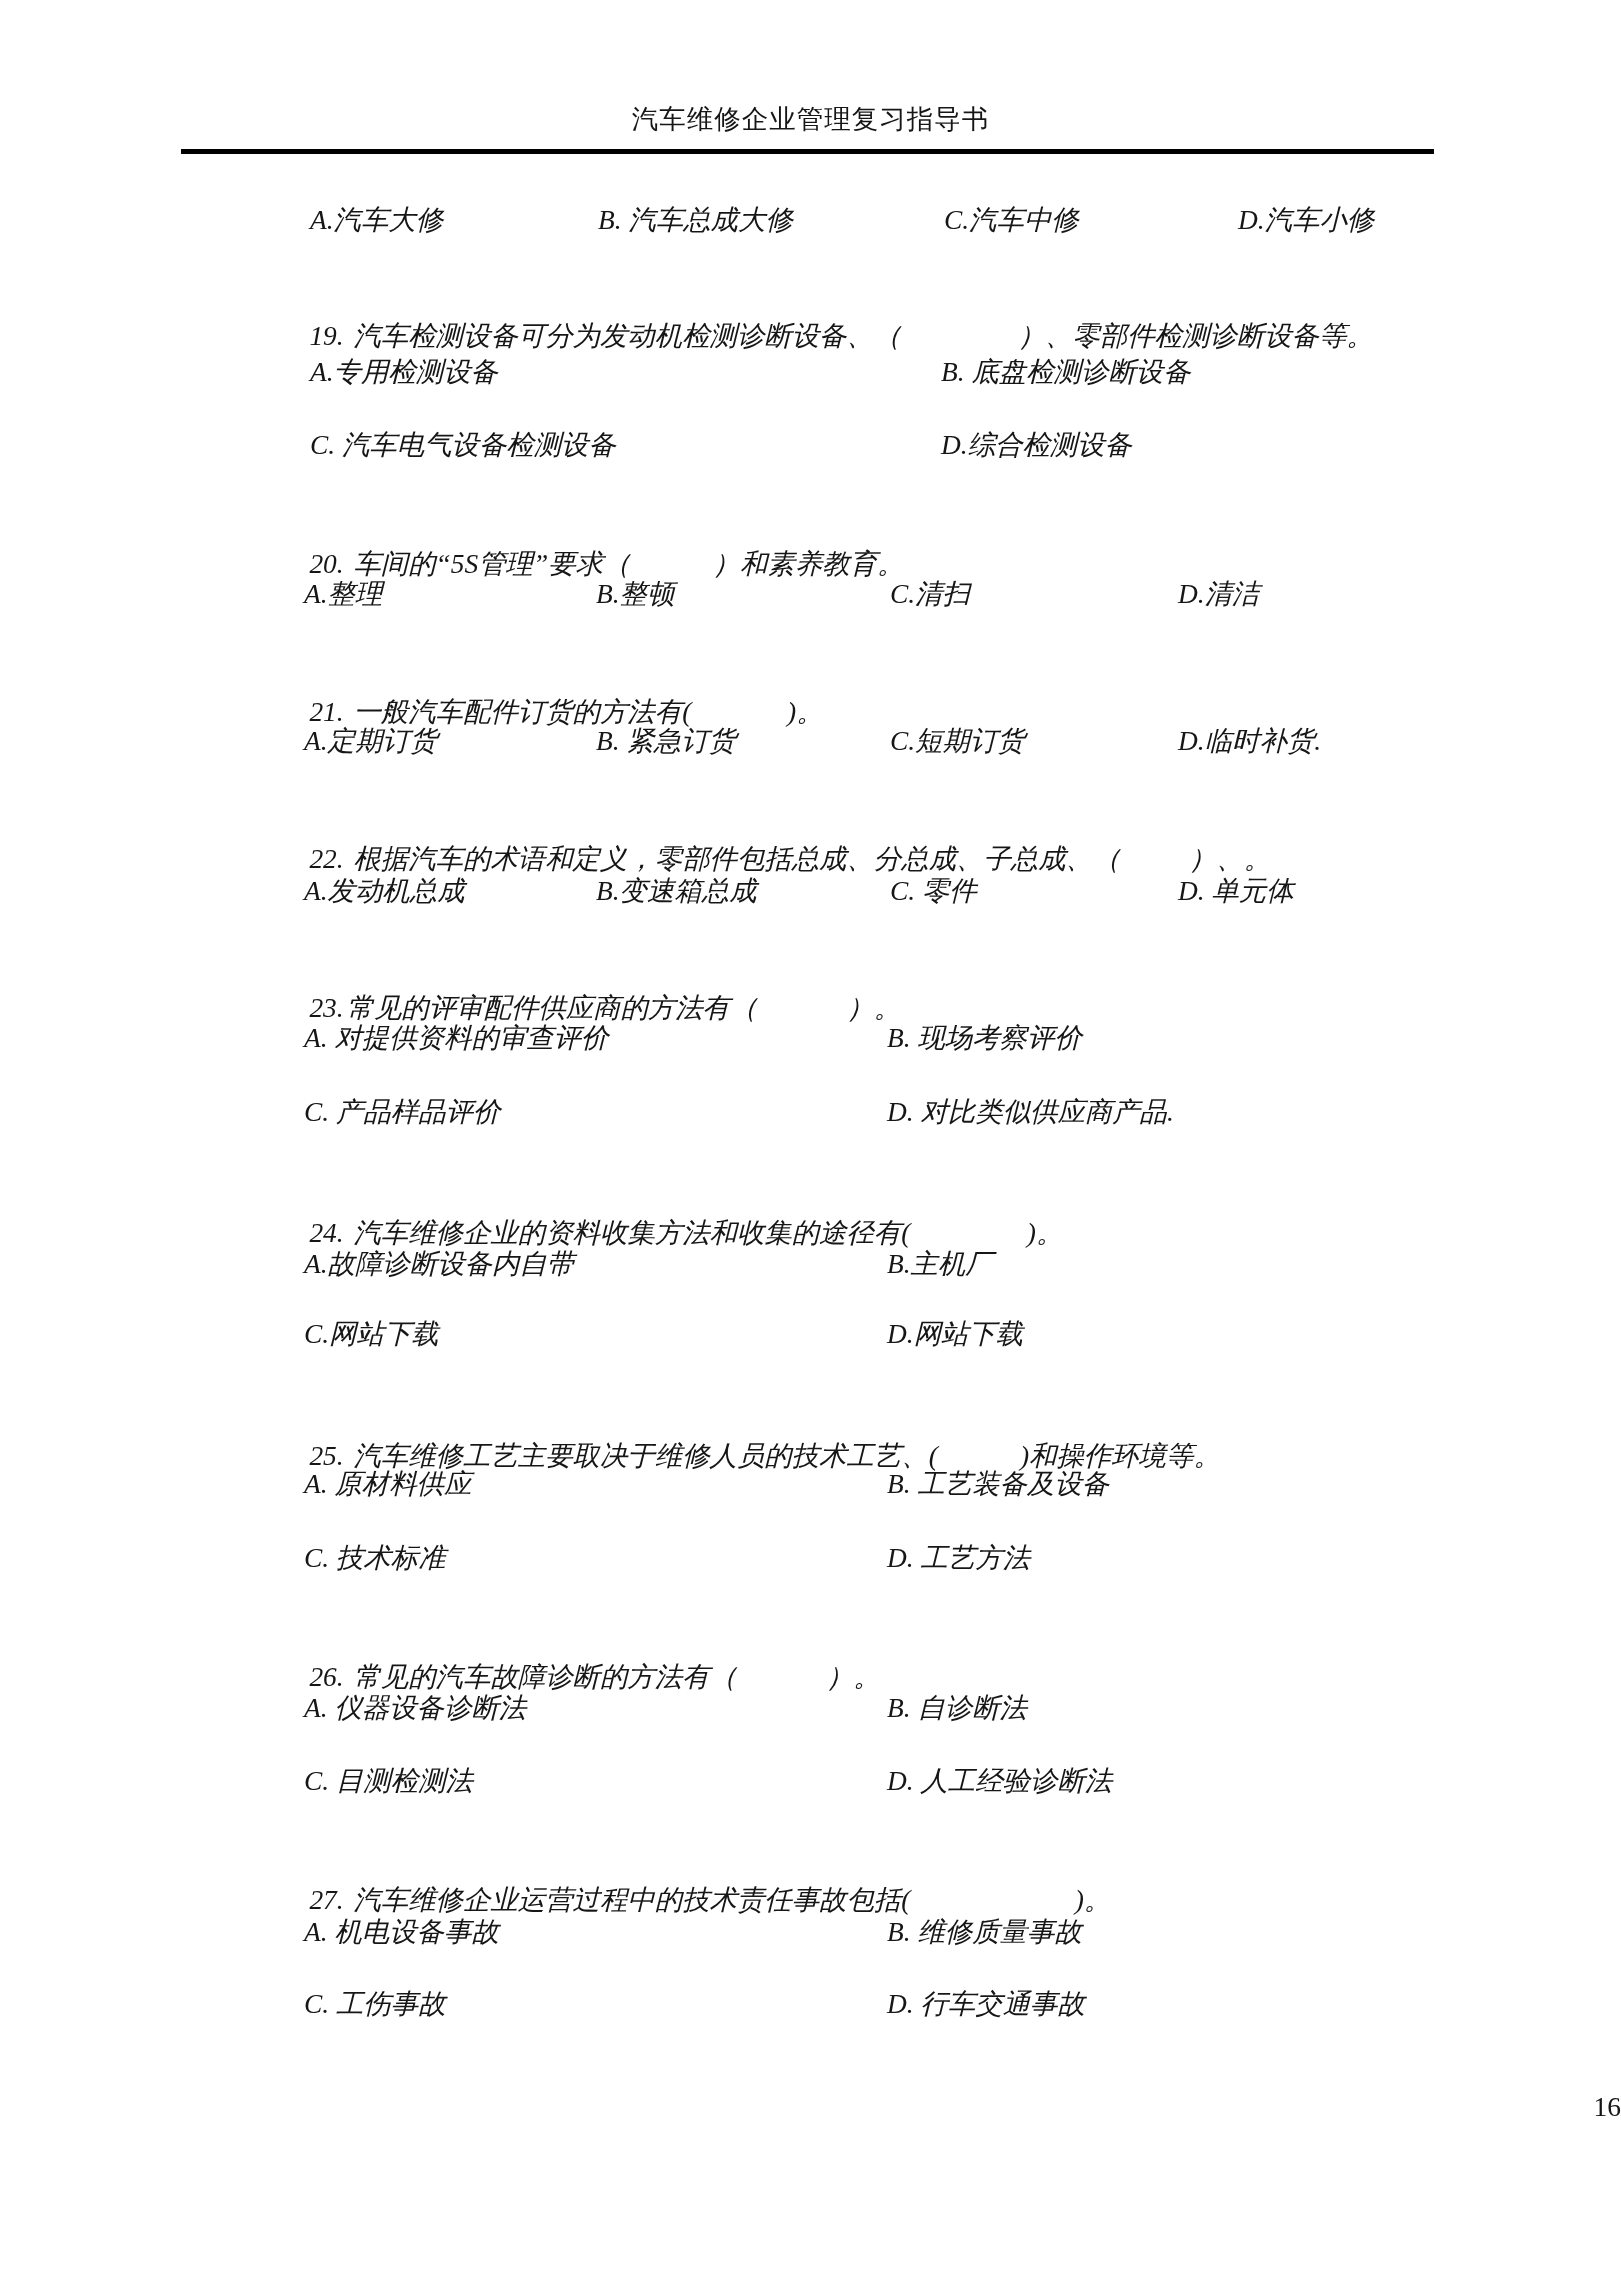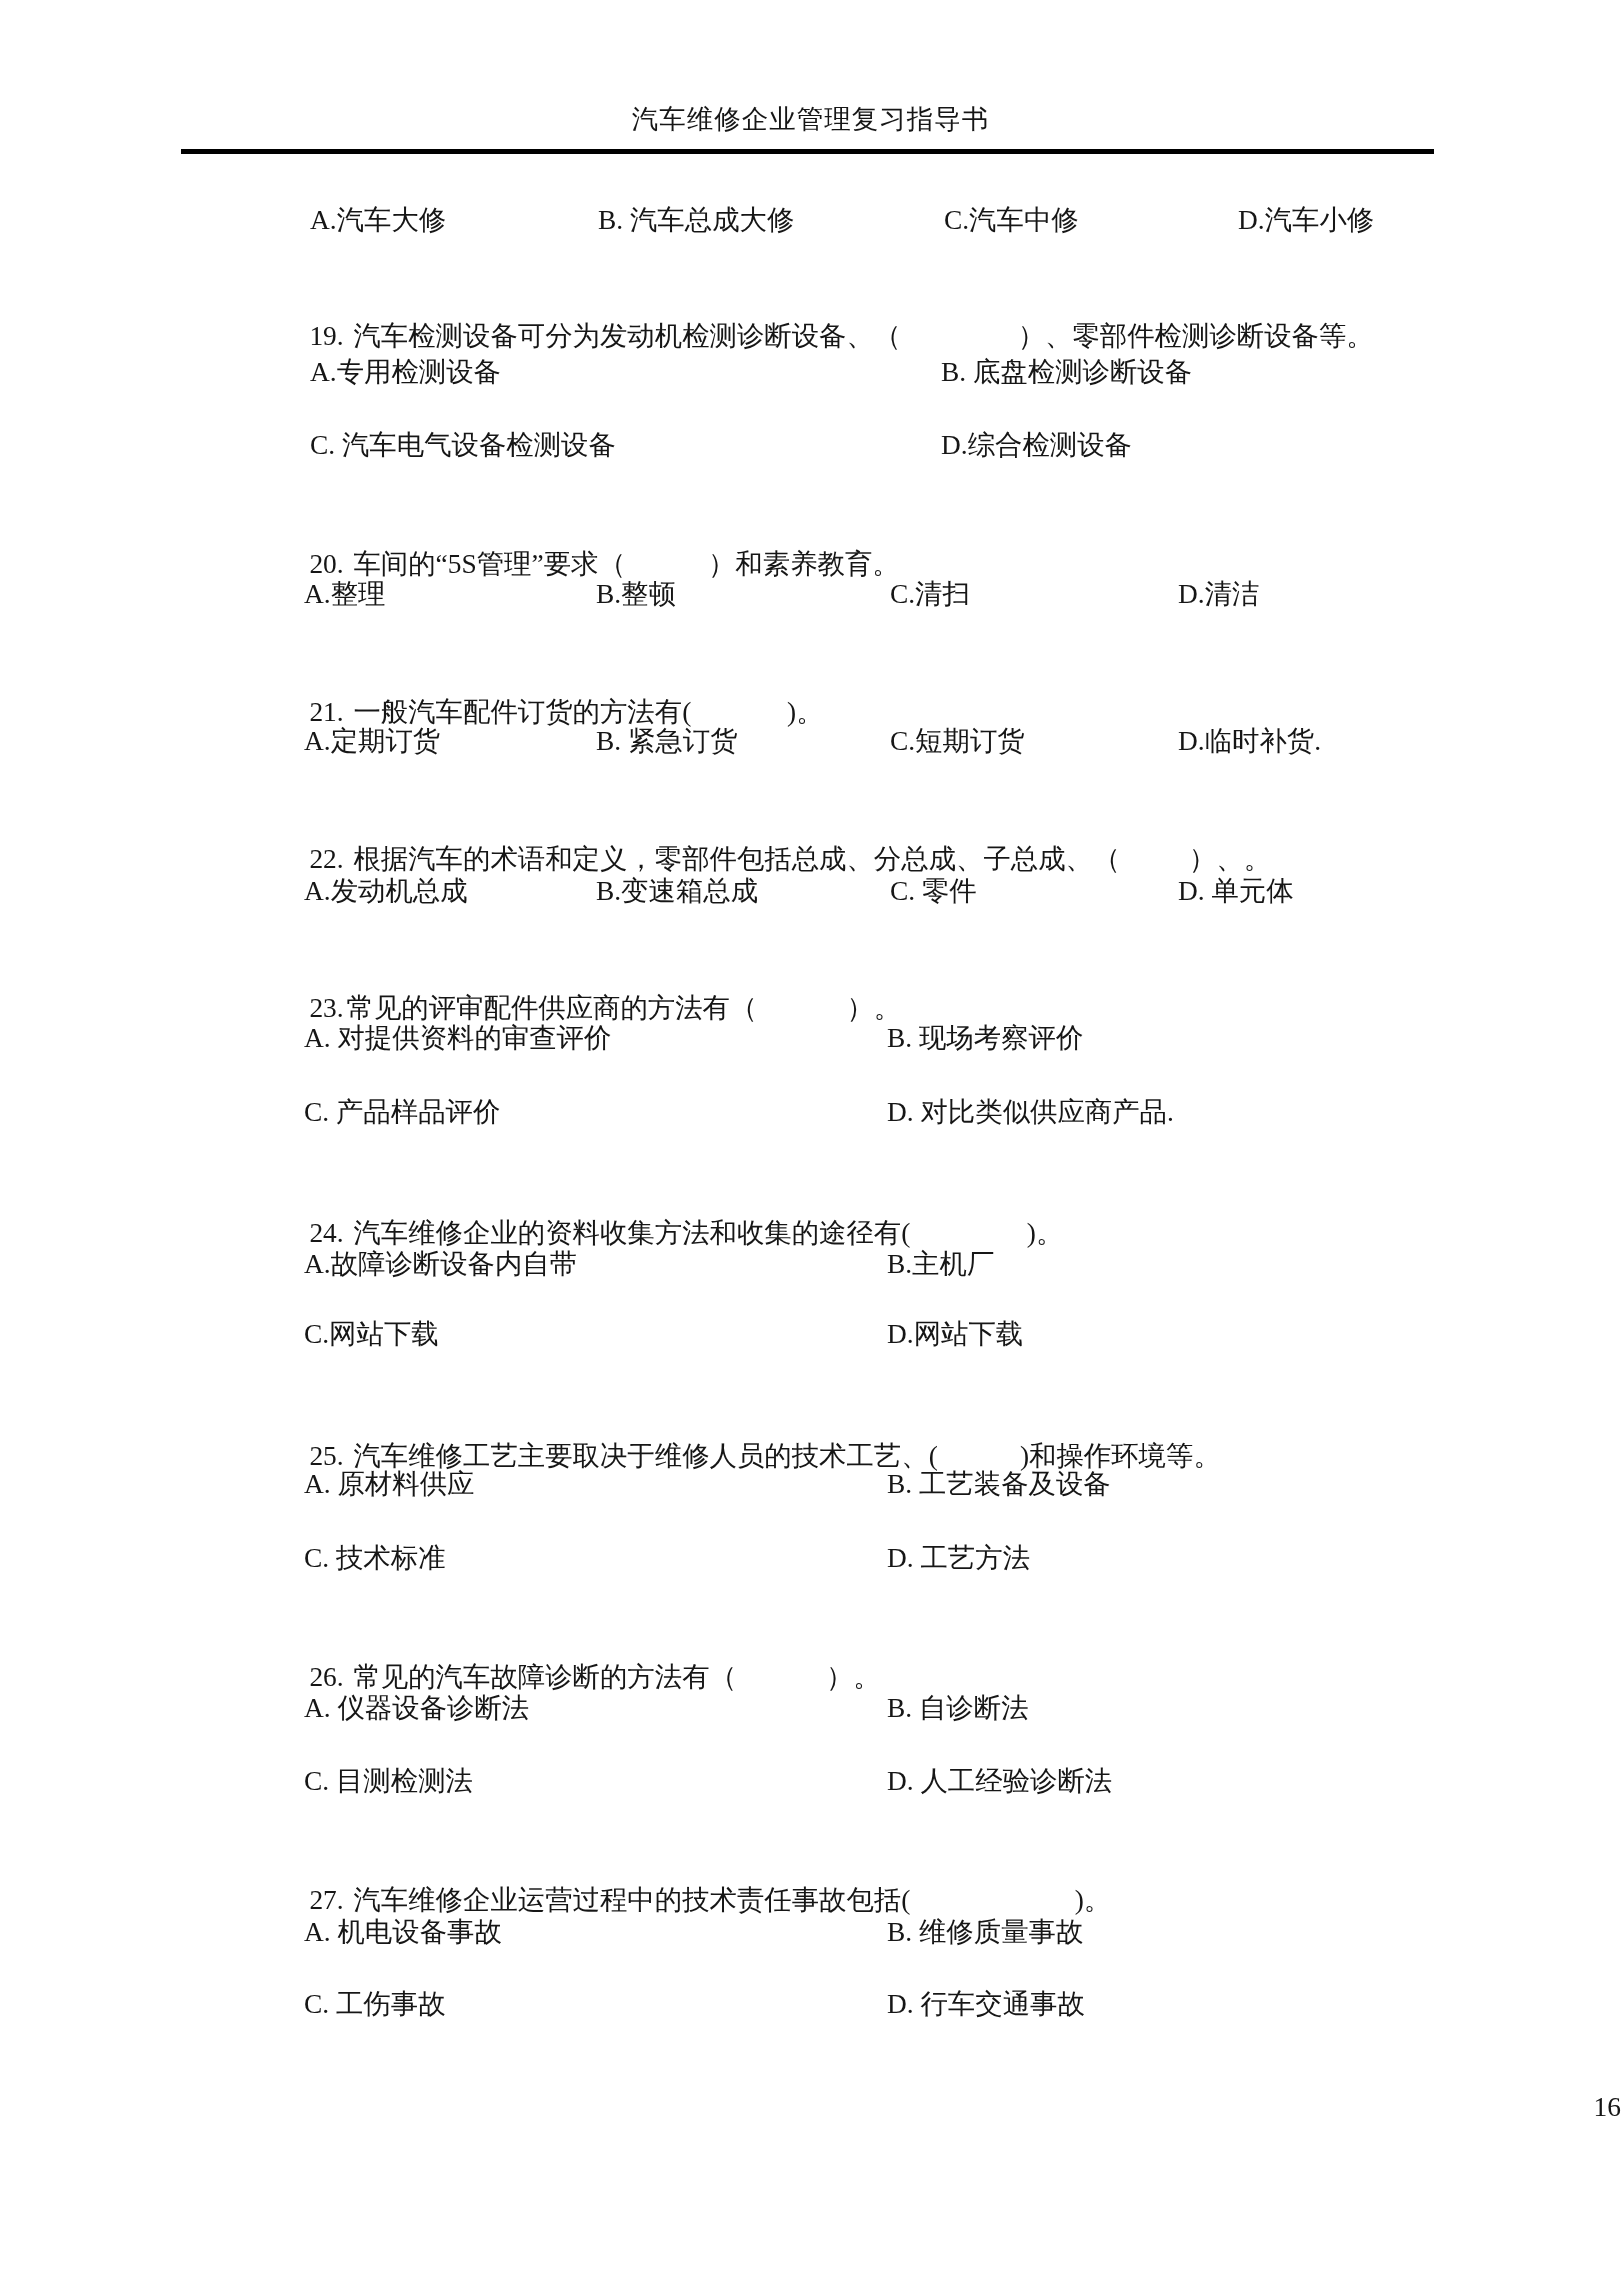--- a/index.html
+++ b/index.html
@@ -17,21 +17,21 @@
     position:absolute; top:100px; left:0; width:100%;
     text-align:center; font-size:26.5px; letter-spacing:1px;
     height:39px; line-height:39px; white-space:pre;
   }
   .rule {
     position:absolute; top:149px; left:181px;
     width:1253px; height:4.9px; background:#000;
   }
   .line {
     position:absolute; left:0; width:100%;
-    height:43px; line-height:43px; white-space:pre;
+    height:43px; line-height:43px; white-space:pre;font-style:italic;
   }
   .stem { padding-left:250px; box-sizing:border-box;margin-left:32px; }
   .stem .qnum { margin-right:9.8px; }
   .stem.tight .qnum { margin-right:2.9px; }
   .opt { position:absolute; top:0; white-space:pre; }
   
   .ca1{left:310px} .ca2{left:598px} .ca3{left:944px} .ca4{left:1238px}
   
   .cb1{left:304px} .cb2{left:596px} .cb3{left:890px} .cb4{left:1178px}
   

